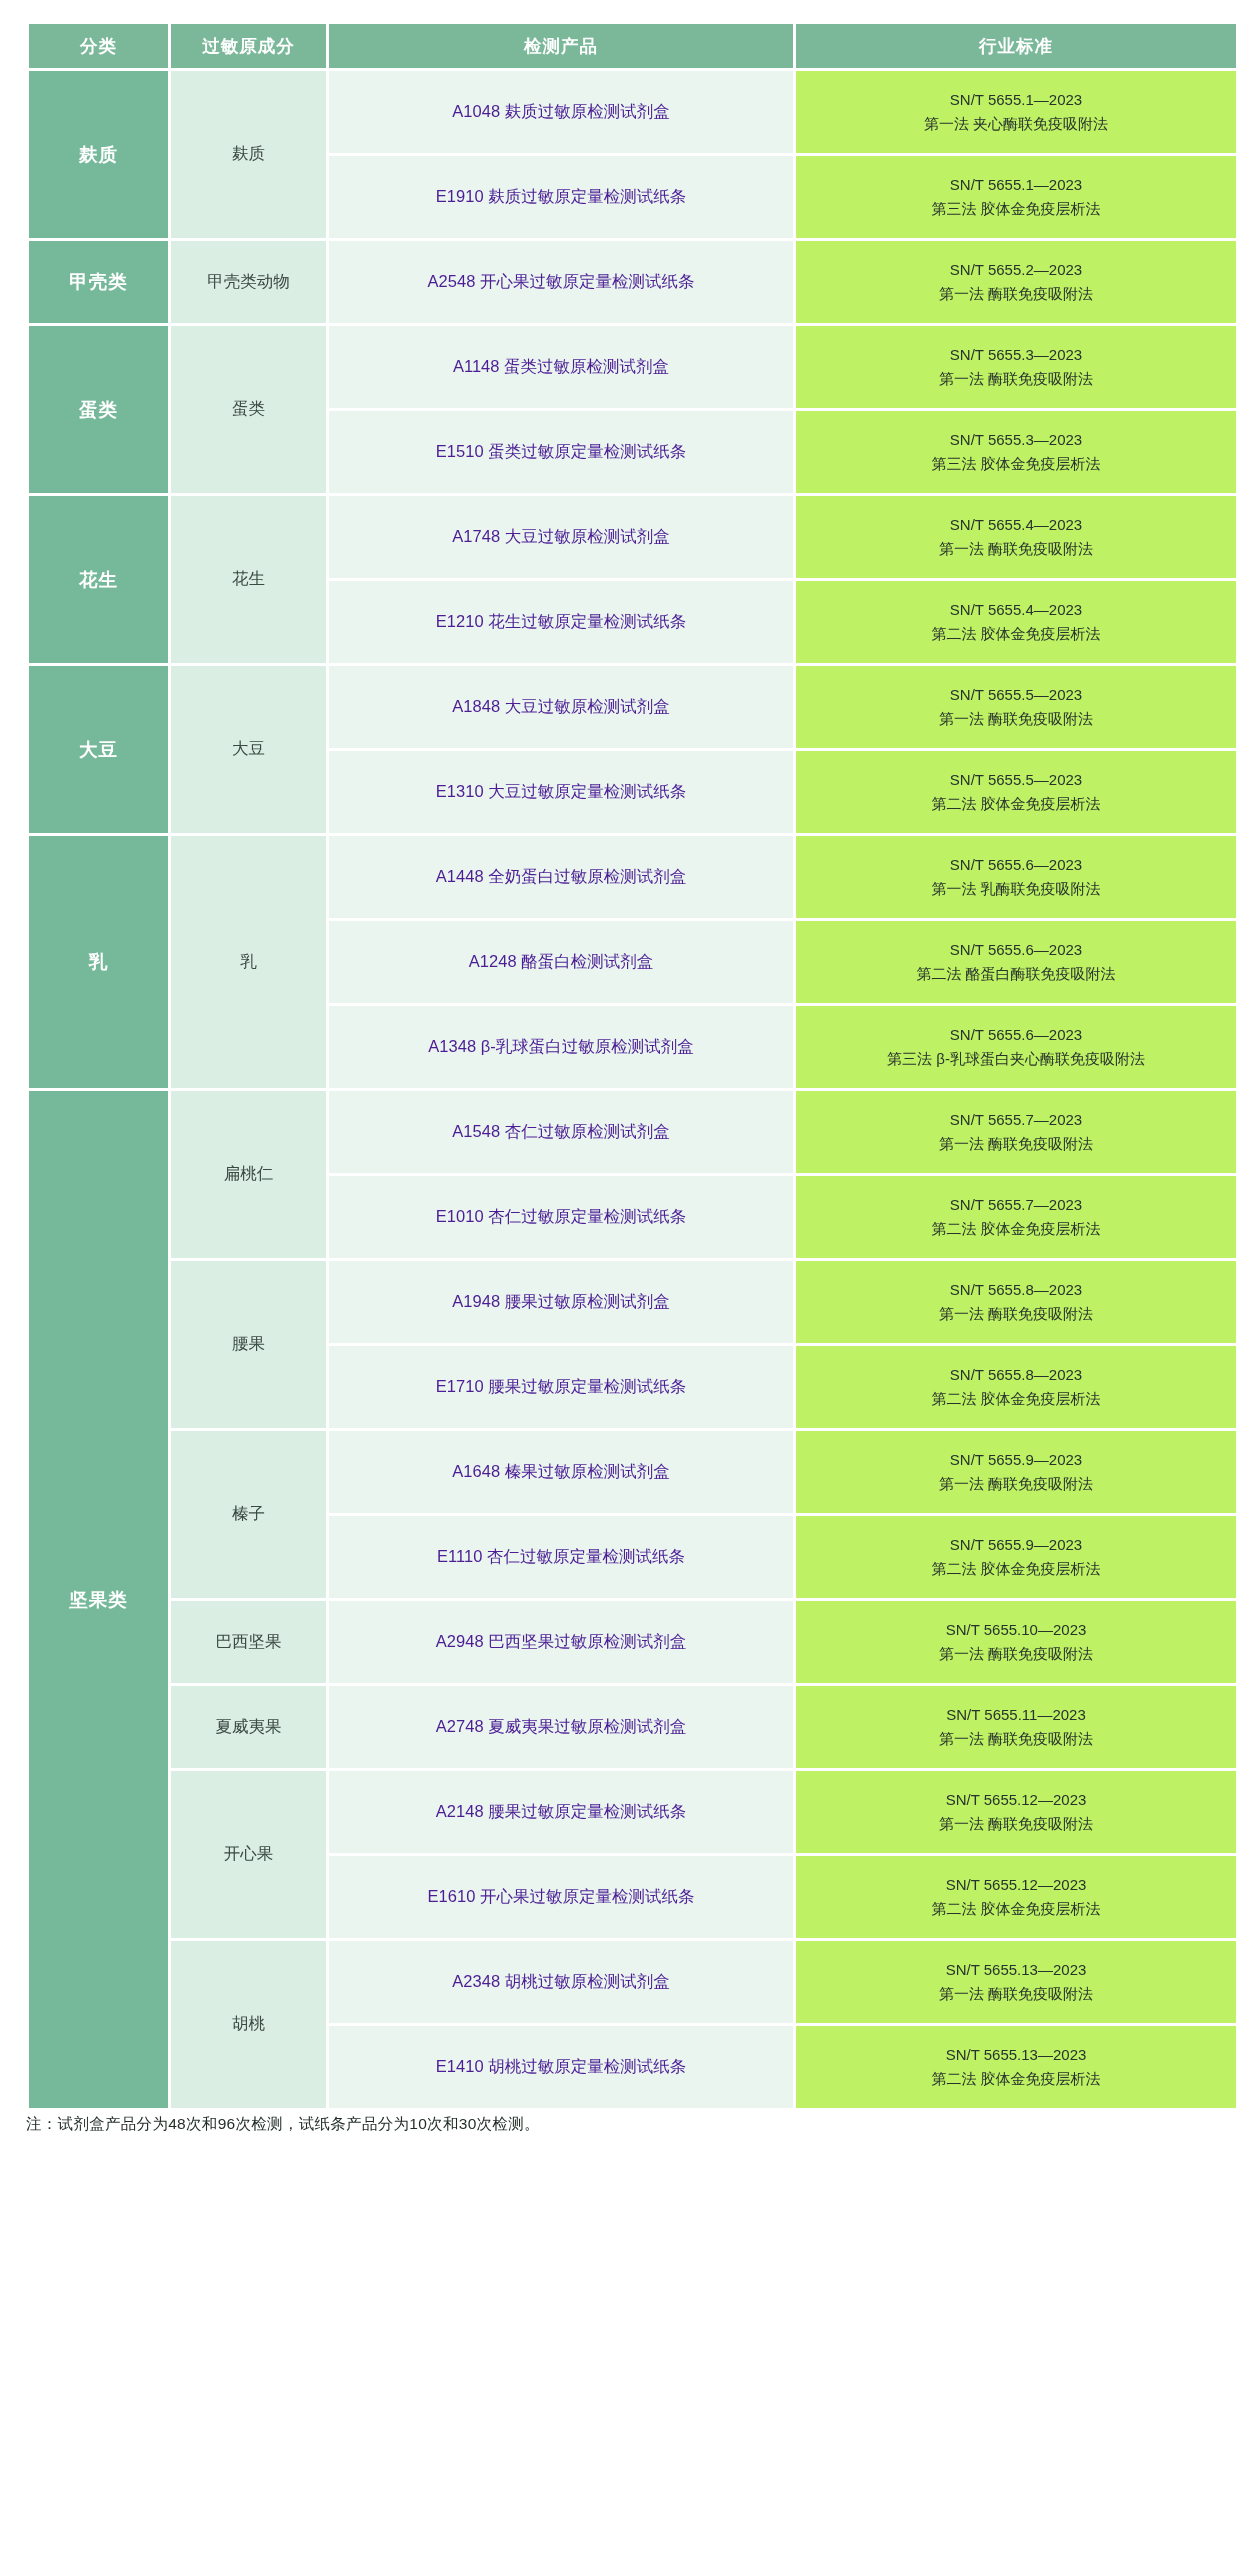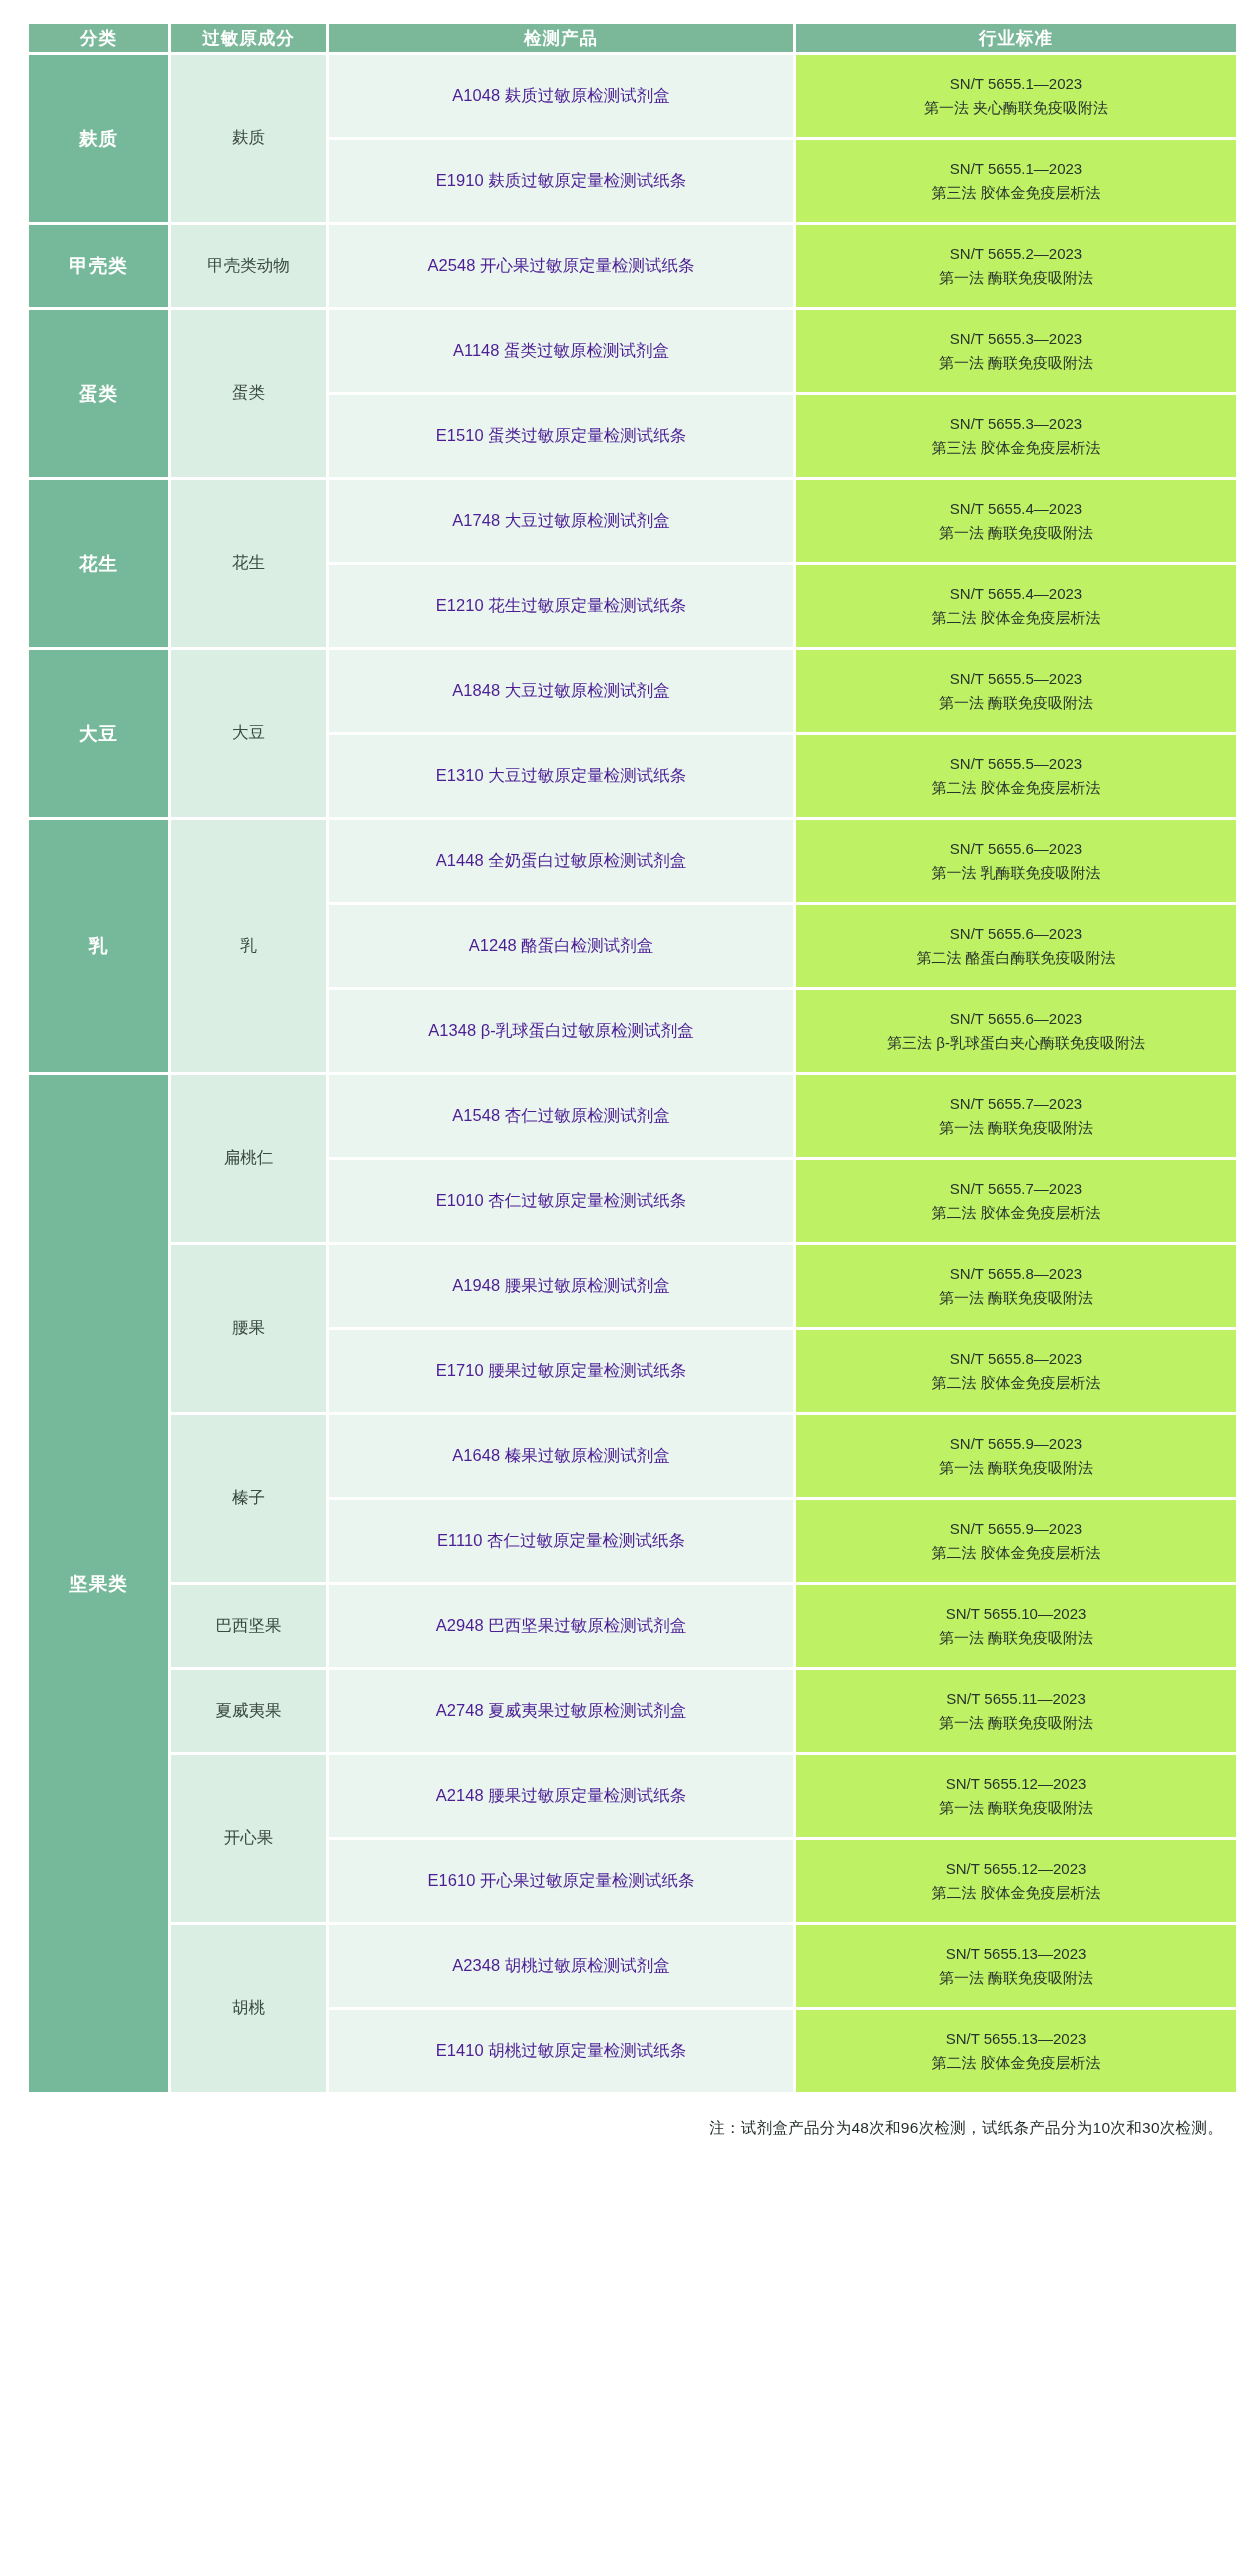--- a/index.html
+++ b/index.html
@@ -28,21 +28,21 @@
     margin: 0;
     vertical-align: middle;
     text-align: center;
   }
   
   .hdr {
     background: #7ab899;
     color: #ffffff;
     font-size: 17.5px;
     font-weight: bold;
-    height: 28px;
+    height: 44px;
     letter-spacing: 1px;
   }
   
   .cat-cell {
     background: #76b99a;
     color: #ffffff;
     font-size: 18.5px;
     font-weight: bold;
     letter-spacing: 1px;
   }
@@ -65,25 +65,24 @@
     background: #bef264;
     color: #28332d;
     font-size: 15px;
     line-height: 1.55;
     height: 82px;
   }
   .std-line {
     display: block;
   }
   .note {
-    margin-top: 23px;
+    margin-top: 3px;
     font-size: 15.5px;
     color: #1f2b25;
     letter-spacing: 0.3px;
-    text-align: right;
   }
   .col-cat   { width: 139px; }
   .col-ing   { width: 155px; }
   .col-prod  { width: 464px; }
   .col-std   { width: 440px; }
 </style>
 </head>
 <body>
 
 <div class="page">

